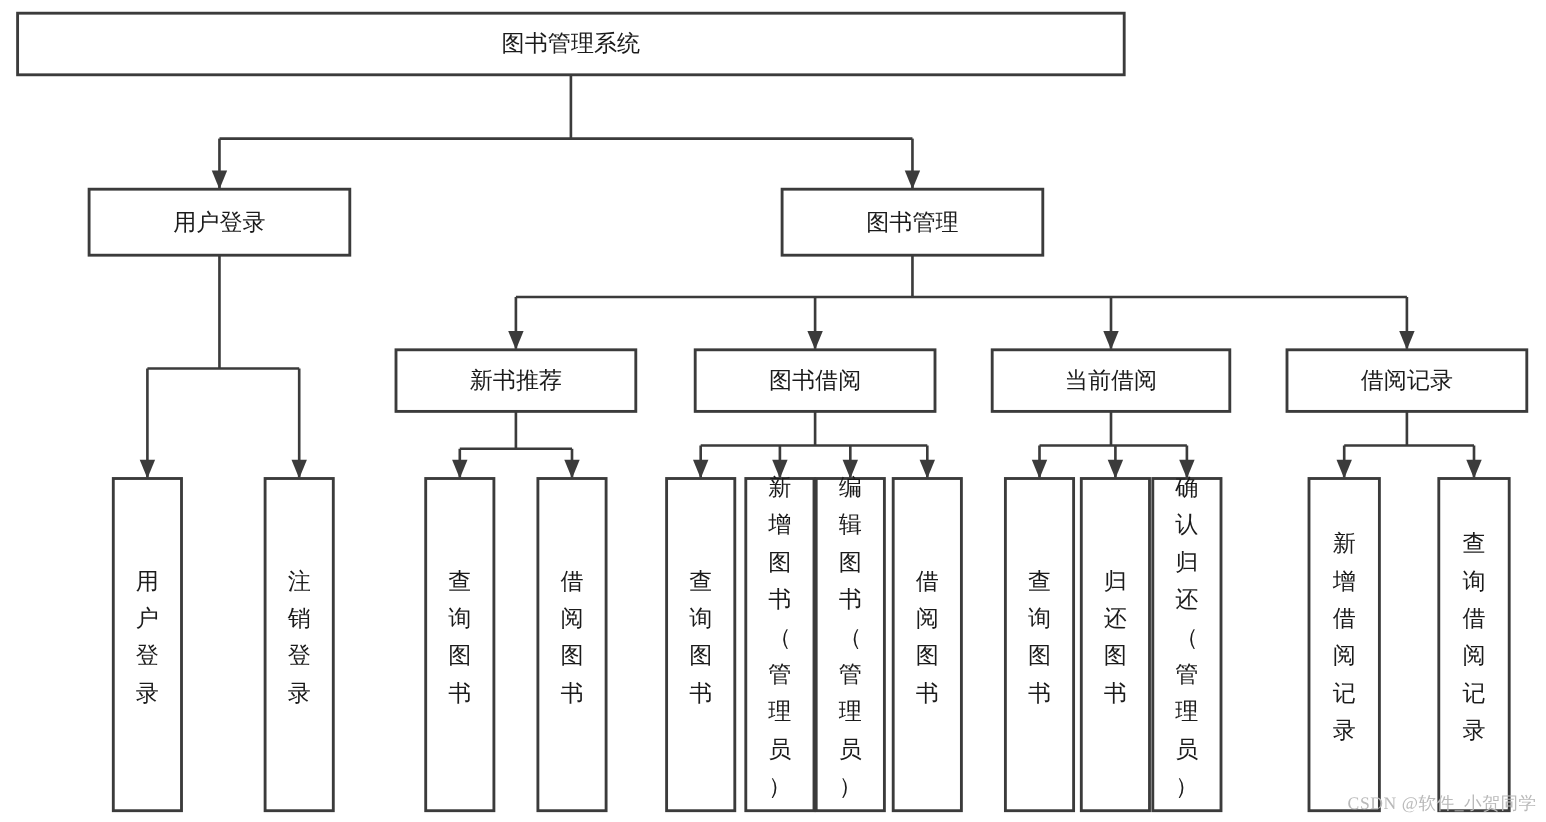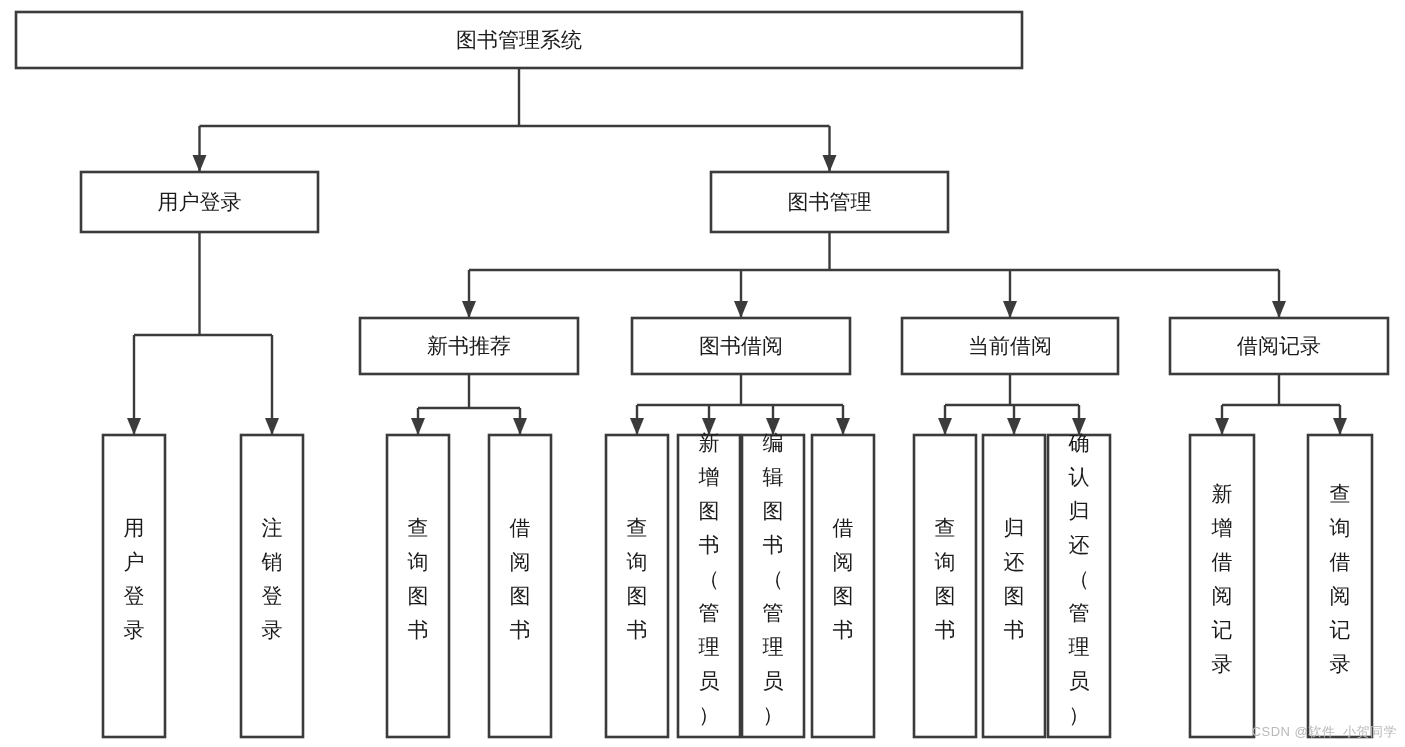--- a/index.html
+++ b/index.html
@@ -55,22 +55,22 @@
     fill: #1b1b1b;
     font-family: "DejaVu Sans", "Liberation Sans", sans-serif;
     font-size: 21px;
     text-anchor: middle;
     white-space: pre;
   }
   .watermark-text {
     position: absolute;
     right: 8px;
     bottom: 6px;
-    font-family: Liberation Sans, sans-serif;
-    font-size: 13px;
+    font-family: Liberation Serif, serif;
+    font-size: 16px;
     color: #b9b9b9;
     letter-spacing: 0.5px;
     user-select: none;
     pointer-events: none;
   }
 </style>
 </head>
 <body>
 
 <div id="diagram-root">

